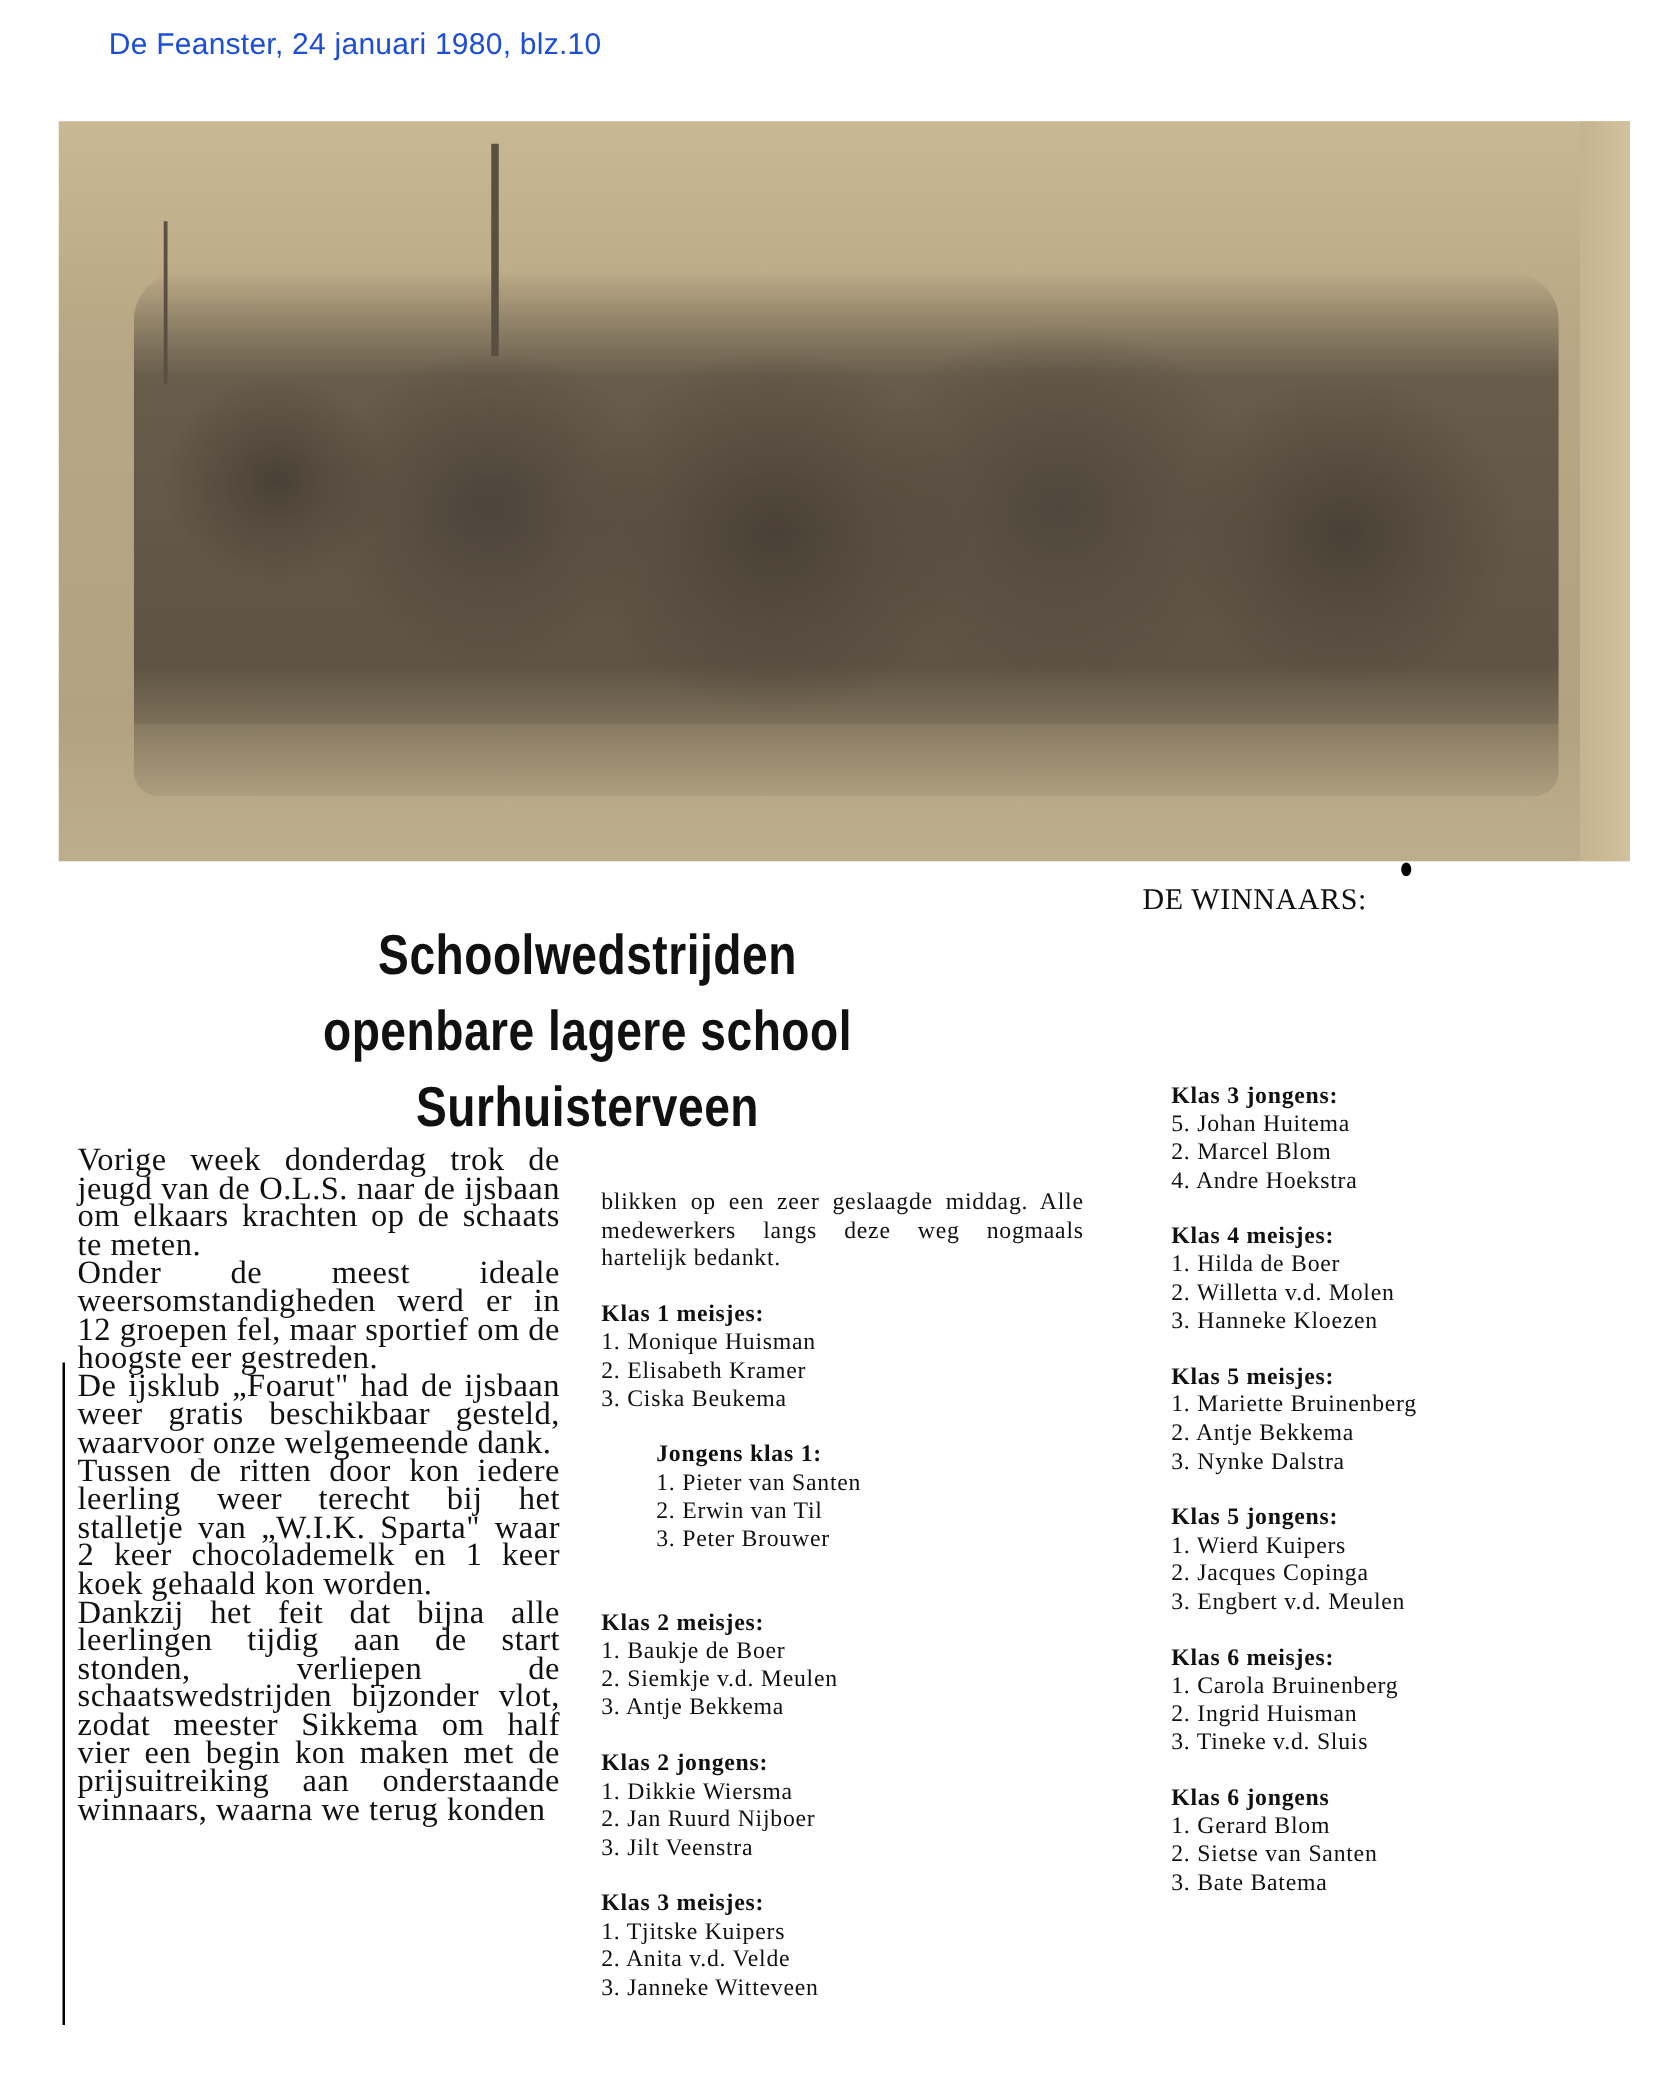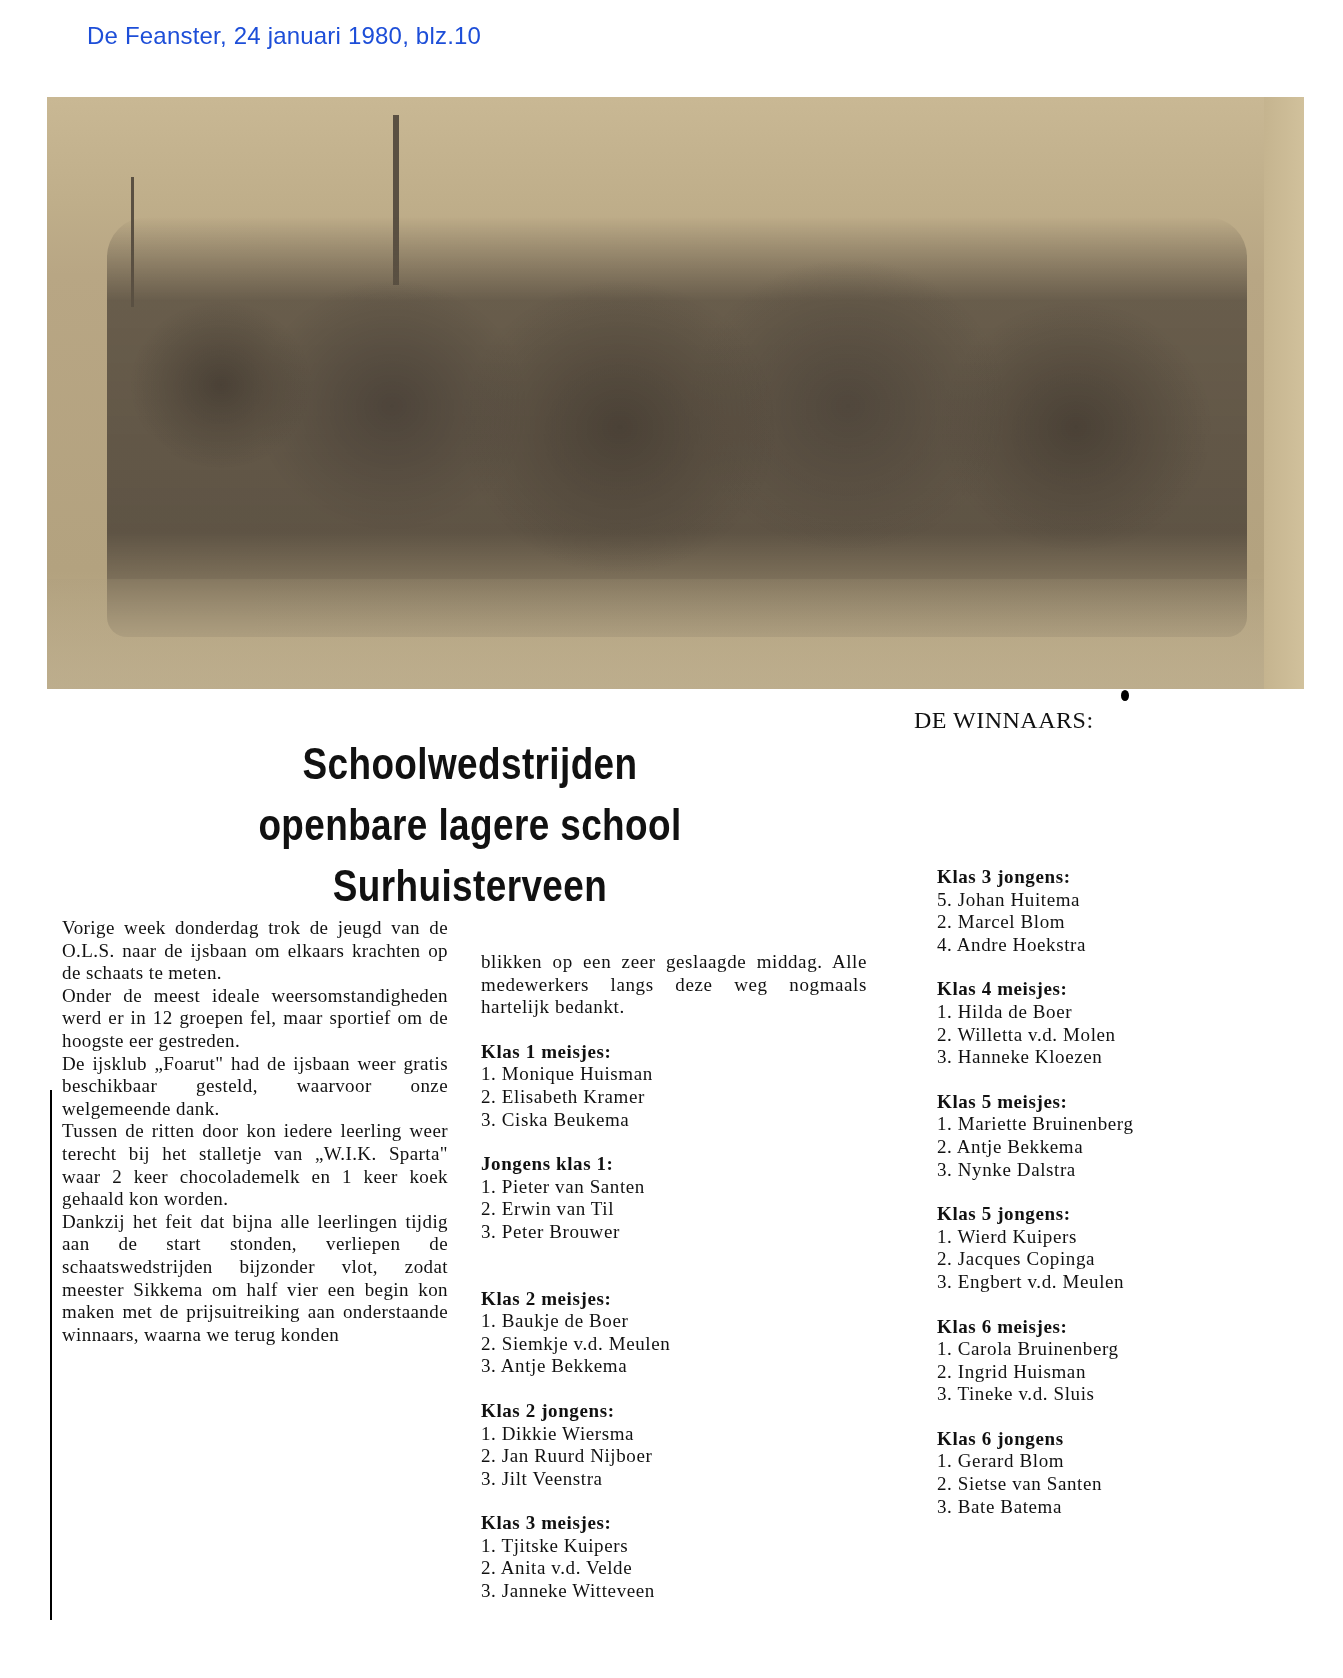--- a/index.html
+++ b/index.html
@@ -101,21 +101,21 @@
       transform: scaleX(0.82);
       transform-origin: center top;
       letter-spacing: 0.5px;
     }
     .body-col {
       position: absolute;
       left: 62px;
       top: 917px;
       width: 386px;
       font-family: "Liberation Serif", serif;
-      font-size: 19px;
+      font-size: 26px;
       line-height: 22.6px;
       text-align: justify;
       letter-spacing: 0.4px;
     }
     .body-col p {
       margin: 0;
     }
     .rule-bar {
       position: absolute;
       left: 50px;
@@ -144,20 +144,21 @@
       width: 380px;
       font-size: 19px;
       line-height: 22.6px;
       letter-spacing: 0.6px;
     }
     .group {
       margin-bottom: 22px;
     }
     .group.extra-gap {
       margin-bottom: 44px;
+      margin-left: 44px;
     }
     .group-title {
       font-weight: bold;
       display: block;
     }
     .winner {
       display: block;
     }
   </style>
 </head>

